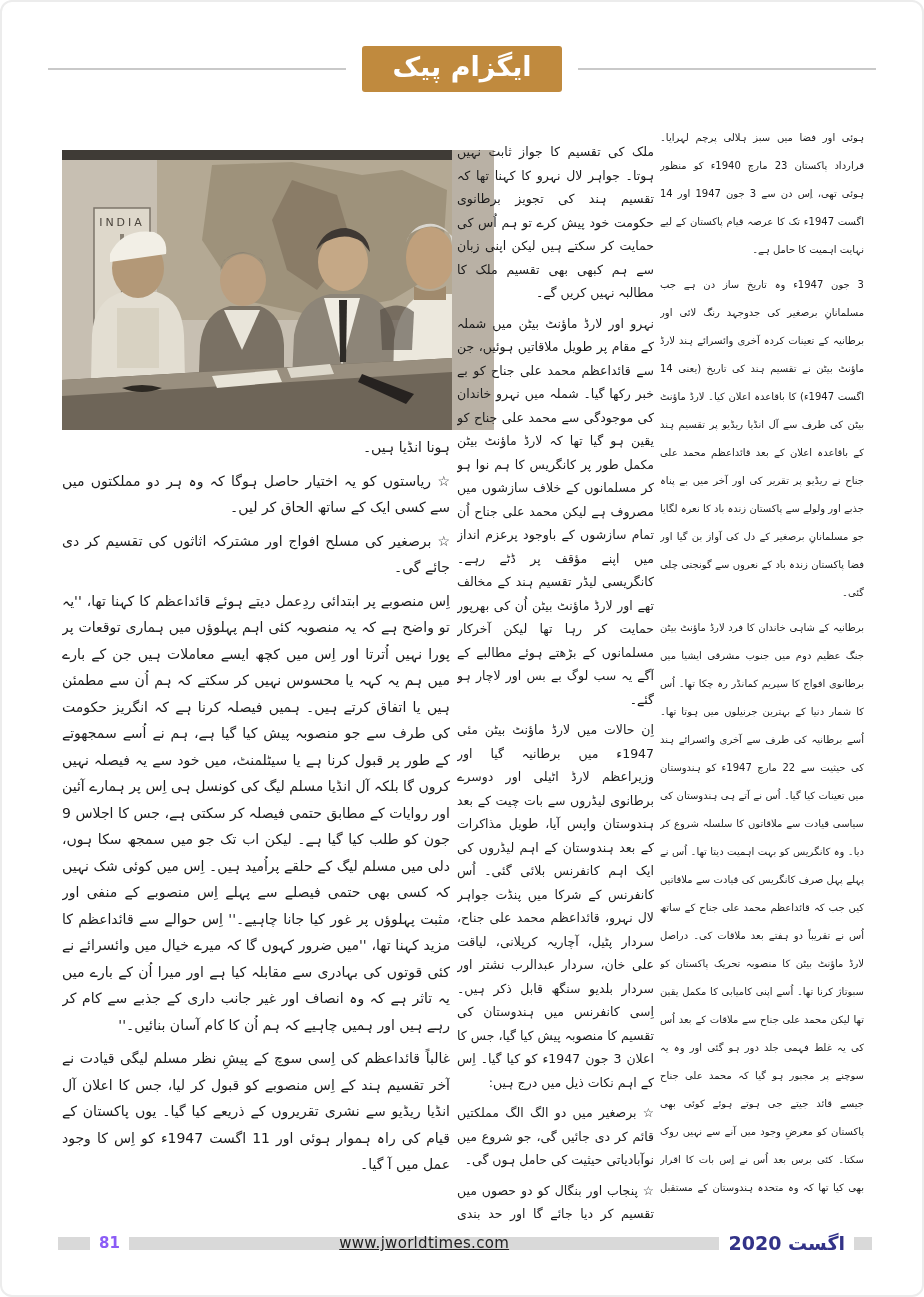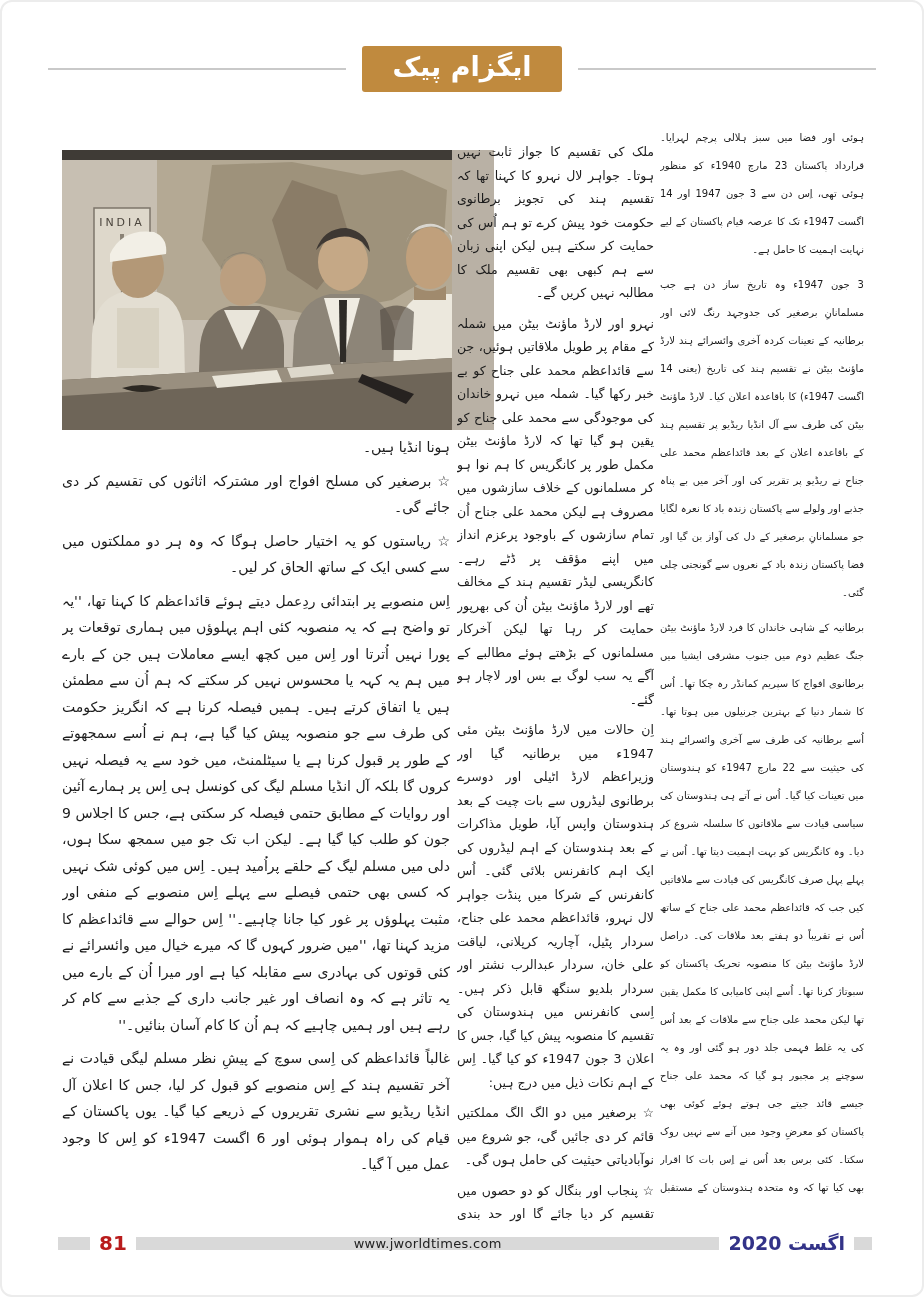--- a/index.html
+++ b/index.html
@@ -41,22 +41,22 @@
   .col .cont{text-align:right;}
   
   .footer{
     position:absolute; left:56px; right:50px; top:1230px; height:22px;
     display:flex; align-items:center; gap:9px;
   }
   .fbar{height:13px; background:var(--bar);}
   .fbar.small-left{width:32px;}
   .fbar.small-right{width:18px;}
   .fbar.long{flex:1; position:relative; display:flex; align-items:center; justify-content:center;}
-  .page-num{font-size:20px; font-weight:bold; color:#b91c1c;}
-  .site{font-size:13px; color:#222; letter-spacing:.3px;}
+  .page-num{font-size:15px; font-weight:bold; color:#8b5cf6;}
+  .site{font-size:15px; color:#222; letter-spacing:.3px;text-decoration:underline;}
   .issue-date{font-size:19px; font-weight:bold; color:var(--date); direction:rtl; white-space:nowrap;}
 </style>
 </head>
 <body>
 
 <div class="page">
 
   <div class="header">
     <div class="rule"></div>
     <div class="badge">
@@ -127,24 +127,24 @@
     </div>
   <div class="col col-middle">
       <p>ملک کی تقسیم کا جواز ثابت نہیں ہوتا۔ جواہر لال نہرو کا کہنا تھا کہ تقسیم ہند کی تجویز برطانوی حکومت خود پیش کرے تو ہم اُس کی حمایت کر سکتے ہیں لیکن اپنی زبان سے ہم کبھی بھی تقسیم ملک کا مطالبہ نہیں کریں گے۔</p>
       <p>نہرو اور لارڈ ماؤنٹ بیٹن میں شملہ کے مقام پر طویل ملاقاتیں ہوئیں، جن سے قائداعظم محمد علی جناح کو بے خبر رکھا گیا۔ شملہ میں نہرو خاندان کی موجودگی سے محمد علی جناح کو یقین ہو گیا تھا کہ لارڈ ماؤنٹ بیٹن مکمل طور پر کانگریس کا ہم نوا ہو کر مسلمانوں کے خلاف سازشوں میں مصروف ہے لیکن محمد علی جناح اُن تمام سازشوں کے باوجود پرعزم انداز میں اپنے مؤقف پر ڈٹے رہے۔ کانگریسی لیڈر تقسیم ہند کے مخالف تھے اور لارڈ ماؤنٹ بیٹن اُن کی بھرپور حمایت کر رہا تھا لیکن آخرکار مسلمانوں کے بڑھتے ہوئے مطالبے کے آگے یہ سب لوگ بے بس اور لاچار ہو گئے۔</p>
       <p>اِن حالات میں لارڈ ماؤنٹ بیٹن مئی 1947ء میں برطانیہ گیا اور وزیراعظم لارڈ اٹیلی اور دوسرے برطانوی لیڈروں سے بات چیت کے بعد ہندوستان واپس آیا، طویل مذاکرات کے بعد ہندوستان کے اہم لیڈروں کی ایک اہم کانفرنس بلائی گئی۔ اُس کانفرنس کے شرکا میں پنڈت جواہر لال نہرو، قائداعظم محمد علی جناح، سردار پٹیل، آچاریہ کرپلانی، لیاقت علی خان، سردار عبدالرب نشتر اور سردار بلدیو سنگھ قابل ذکر ہیں۔ اِسی کانفرنس میں ہندوستان کی تقسیم کا منصوبہ پیش کیا گیا، جس کا اعلان 3 جون 1947ء کو کیا گیا۔ اِس کے اہم نکات ذیل میں درج ہیں:</p>
       <p>☆ برصغیر میں دو الگ الگ مملکتیں قائم کر دی جائیں گی، جو شروع میں نوآبادیاتی حیثیت کی حامل ہوں گی۔</p>
       <p>☆ پنجاب اور بنگال کو دو حصوں میں تقسیم کر دیا جائے گا اور حد بندی کمیشن بھی مقرر کیے جائیں گے۔</p>
     </div>
   <div class="col col-left">
       <p class="cont">ہونا انڈیا ہیں۔</p>
+      <p>☆ ریاستوں کو یہ اختیار حاصل ہوگا کہ وہ ہر دو مملکتوں میں سے کسی ایک کے ساتھ الحاق کر لیں۔</p>
       <p>☆ برصغیر کی مسلح افواج اور مشترکہ اثاثوں کی تقسیم کر دی جائے گی۔</p>
-      <p>☆ ریاستوں کو یہ اختیار حاصل ہوگا کہ وہ ہر دو مملکتوں میں سے کسی ایک کے ساتھ الحاق کر لیں۔</p>
       <p>اِس منصوبے پر ابتدائی ردِعمل دیتے ہوئے قائداعظم کا کہنا تھا، ''یہ تو واضح ہے کہ یہ منصوبہ کئی اہم پہلوؤں میں ہماری توقعات پر پورا نہیں اُترتا اور اِس میں کچھ ایسے معاملات ہیں جن کے بارے میں ہم یہ کہہ یا محسوس نہیں کر سکتے کہ ہم اُن سے مطمئن ہیں یا اتفاق کرتے ہیں۔ ہمیں فیصلہ کرنا ہے کہ انگریز حکومت کی طرف سے جو منصوبہ پیش کیا گیا ہے، ہم نے اُسے سمجھوتے کے طور پر قبول کرنا ہے یا سیٹلمنٹ، میں خود سے یہ فیصلہ نہیں کروں گا بلکہ آل انڈیا مسلم لیگ کی کونسل ہی اِس پر ہمارے آئین اور روایات کے مطابق حتمی فیصلہ کر سکتی ہے، جس کا اجلاس 9 جون کو طلب کیا گیا ہے۔ لیکن اب تک جو میں سمجھ سکا ہوں، دلی میں مسلم لیگ کے حلقے پراُمید ہیں۔ اِس میں کوئی شک نہیں کہ کسی بھی حتمی فیصلے سے پہلے اِس منصوبے کے منفی اور مثبت پہلوؤں پر غور کیا جانا چاہیے۔'' اِس حوالے سے قائداعظم کا مزید کہنا تھا، ''میں ضرور کہوں گا کہ میرے خیال میں وائسرائے نے کئی قوتوں کی بہادری سے مقابلہ کیا ہے اور میرا اُن کے بارے میں یہ تاثر ہے کہ وہ انصاف اور غیر جانب داری کے جذبے سے کام کر رہے ہیں اور ہمیں چاہیے کہ ہم اُن کا کام آسان بنائیں۔''</p>
-      <p>غالباً قائداعظم کی اِسی سوچ کے پیشِ نظر مسلم لیگی قیادت نے آخر تقسیم ہند کے اِس منصوبے کو قبول کر لیا، جس کا اعلان آل انڈیا ریڈیو سے نشری تقریروں کے ذریعے کیا گیا۔ یوں پاکستان کے قیام کی راہ ہموار ہوئی اور 6 اگست 1947ء کو اِس کا وجود عمل میں آ گیا۔</p>
+      <p>غالباً قائداعظم کی اِسی سوچ کے پیشِ نظر مسلم لیگی قیادت نے آخر تقسیم ہند کے اِس منصوبے کو قبول کر لیا، جس کا اعلان آل انڈیا ریڈیو سے نشری تقریروں کے ذریعے کیا گیا۔ یوں پاکستان کے قیام کی راہ ہموار ہوئی اور 11 اگست 1947ء کو اِس کا وجود عمل میں آ گیا۔</p>
     </div>
 
   <div class="footer">
     <div class="fbar small-left"></div>
     <span class="page-num">81</span>
     <div class="fbar long">
       <span class="site">www.jworldtimes.com</span>
     </div>
     <span class="issue-date">اگست 2020</span>
     <div class="fbar small-right"></div>

